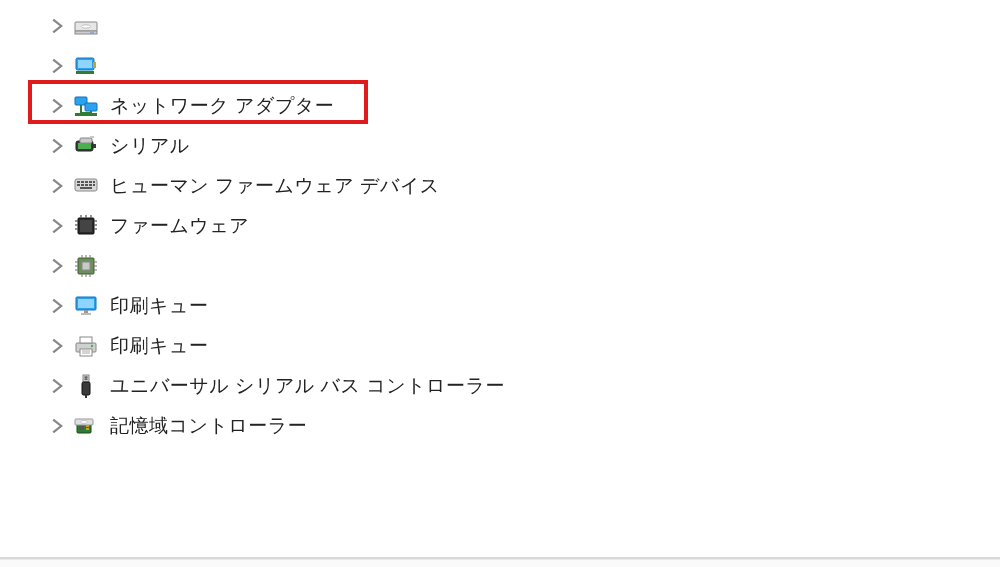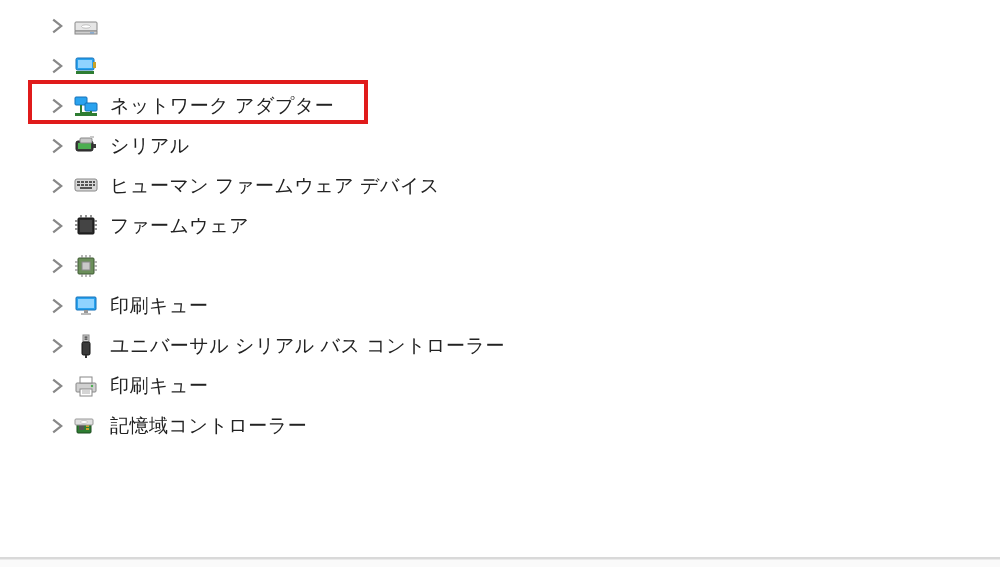--- a/index.html
+++ b/index.html
@@ -248,57 +248,57 @@
   </div>
 
   <div class="tree-item">
     <span class="chevron">
       <svg viewBox="0 0 10 10">
           <path d="M2 1 L7 5 L2 9" fill="none" stroke="#888" stroke-width="1.4"></path>
         </svg>
     </span>
     <span class="icon-box">
       <svg viewBox="0 0 26 26">
-        <rect x="10" y="2" width="6" height="7" fill="#d0d0d0" stroke="#888"></rect>
-        <rect x="11.5" y="3.5" width="3" height="1.2" fill="#333"></rect>
-          <rect x="11.5" y="5.5" width="3" height="1.2" fill="#333"></rect>
-        <rect x="9" y="9" width="8" height="13" rx="1.5" fill="#3a3a3a" stroke="#111"></rect>
-        <path d="M13 22 V25" stroke="#333" stroke-width="2"></path>
-      </svg>
-    </span>
-    <span class="label">ユニバーサル シリアル バス コントローラー</span>
-  </div>
-
-  <div class="tree-item">
-    <span class="chevron">
-      <svg viewBox="0 0 10 10">
-          <path d="M2 1 L7 5 L2 9" fill="none" stroke="#888" stroke-width="1.4"></path>
-        </svg>
-    </span>
-    <span class="icon-box">
-      <svg viewBox="0 0 26 26">
         <rect x="3" y="10" width="20" height="9" rx="1" fill="#d0d0d0" stroke="#888"></rect>
         <rect x="7" y="4" width="12" height="6" fill="#fff" stroke="#888"></rect>
         <rect x="7" y="16" width="12" height="7" fill="#fff" stroke="#888"></rect>
         <line x1="9" y1="18" x2="17" y2="18" stroke="#aaa"></line>
           <line x1="9" y1="20" x2="17" y2="20" stroke="#aaa"></line>
         <circle cx="19" cy="13" r="1.2" fill="#4caf50"></circle>
       </svg>
     </span>
     <span class="label">印刷キュー</span>
   </div>
 
   <div class="tree-item">
     <span class="chevron">
       <svg viewBox="0 0 10 10">
           <path d="M2 1 L7 5 L2 9" fill="none" stroke="#888" stroke-width="1.4"></path>
         </svg>
     </span>
     <span class="icon-box">
       <svg viewBox="0 0 26 26">
+        <rect x="10" y="2" width="6" height="7" fill="#d0d0d0" stroke="#888"></rect>
+        <rect x="11.5" y="3.5" width="3" height="1.2" fill="#333"></rect>
+          <rect x="11.5" y="5.5" width="3" height="1.2" fill="#333"></rect>
+        <rect x="9" y="9" width="8" height="13" rx="1.5" fill="#3a3a3a" stroke="#111"></rect>
+        <path d="M13 22 V25" stroke="#333" stroke-width="2"></path>
+      </svg>
+    </span>
+    <span class="label">ユニバーサル シリアル バス コントローラー</span>
+  </div>
+
+  <div class="tree-item">
+    <span class="chevron">
+      <svg viewBox="0 0 10 10">
+          <path d="M2 1 L7 5 L2 9" fill="none" stroke="#888" stroke-width="1.4"></path>
+        </svg>
+    </span>
+    <span class="icon-box">
+      <svg viewBox="0 0 26 26">
         <rect x="4" y="10" width="14" height="10" rx="1" fill="#2e7d32" stroke="#1a4a1e"></rect>
         <rect x="6" y="12" width="5" height="5" fill="#555"></rect>
         <rect x="13" y="12" width="3" height="2" fill="#c9a227"></rect>
         <rect x="13" y="15" width="3" height="2" fill="#c9a227"></rect>
         <rect x="2" y="6" width="18" height="6" rx="1" fill="#e0e0e0" stroke="#999"></rect>
         <ellipse cx="11" cy="9" rx="3.5" ry="1.5" fill="#fff" stroke="#aaa" stroke-width="0.6"></ellipse>
       </svg>
     </span>
     <span class="label">記憶域コントローラー</span>
   </div>

